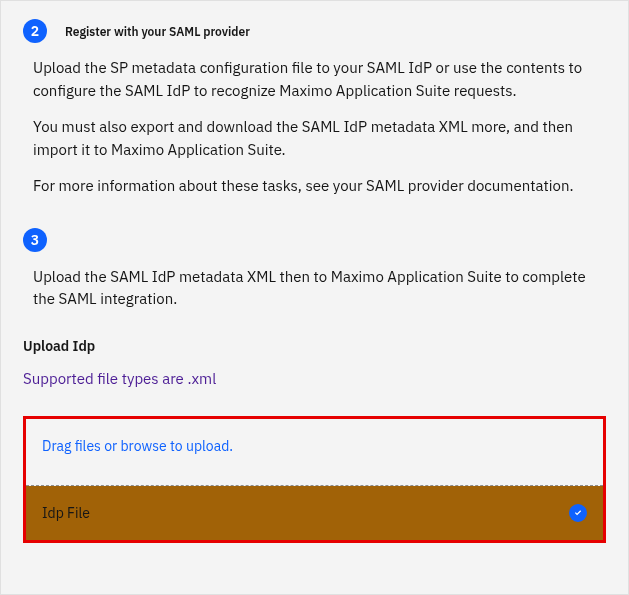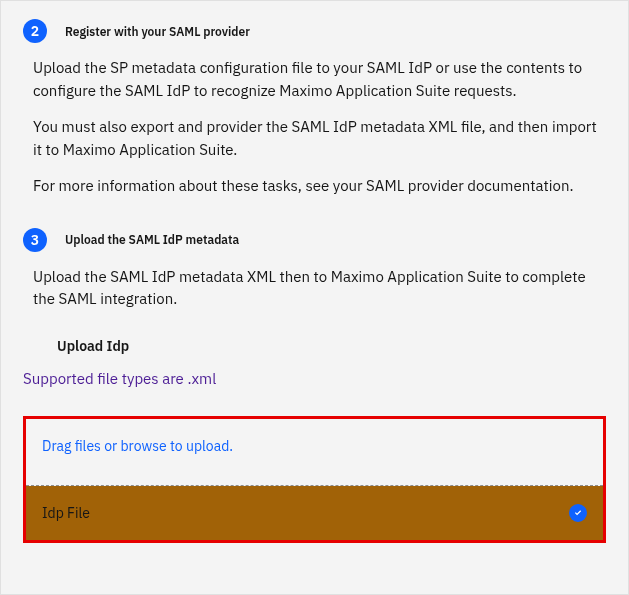--- a/index.html
+++ b/index.html
@@ -53,21 +53,20 @@
     }
     .step-block-3 {
       margin-top: 30px;
     }
     .upload-section-label {
       font-size: 14px;
       font-weight: 600;
       color: #161616;
       margin-top: 26px;
       margin-bottom: 14px;
-      margin-left: 34px;
     }
     .supported-text {
       font-size: 15px;
       color: #4c1d95;
       margin-bottom: 28px;
     }
     .upload-container {
       border: 3px solid #e60000;
       background: #fff;
       padding: 0;
@@ -113,28 +112,27 @@
 <body>
 
 <div class="panel">
 
   <div>
     <div class="step-header">
       <div class="step-circle">2</div>
       <div class="step-title">Register with your SAML provider</div>
     </div>
     <p class="body-text">Upload the SP metadata configuration file to your SAML IdP or use the contents to configure the SAML IdP to recognize Maximo Application Suite requests.</p>
-    <p class="body-text">You must also export and provider the SAML IdP metadata XML file, and then import it to Maximo Application Suite.</p>
+    <p class="body-text">You must also export and download the SAML IdP metadata XML more, and then import it to Maximo Application Suite.</p>
     <p class="body-text">For more information about these tasks, see your SAML provider documentation.</p>
   </div>
 
   <div class="step-block-3">
     <div class="step-header">
       <div class="step-circle">3</div>
-      <div class="step-title">Upload the SAML IdP metadata</div>
     </div>
     <p class="body-text">Upload the SAML IdP metadata XML then to Maximo Application Suite to complete the SAML integration.</p>
 
     <div class="upload-section-label">Upload Idp</div>
     <div class="supported-text">Supported file types are .xml</div>
 
     <div class="upload-container">
       <div class="drop-zone">
         <span class="drop-zone-text">Drag files or browse to upload.</span>
       </div>

